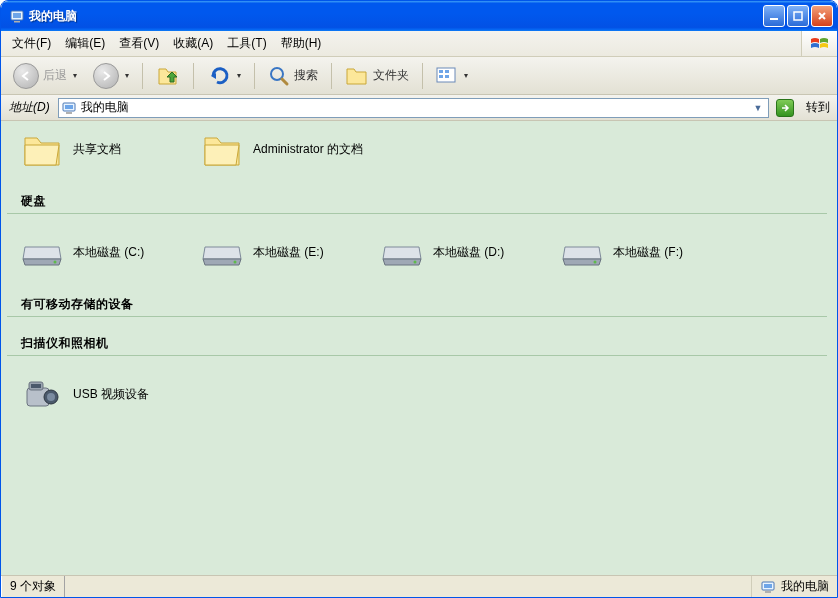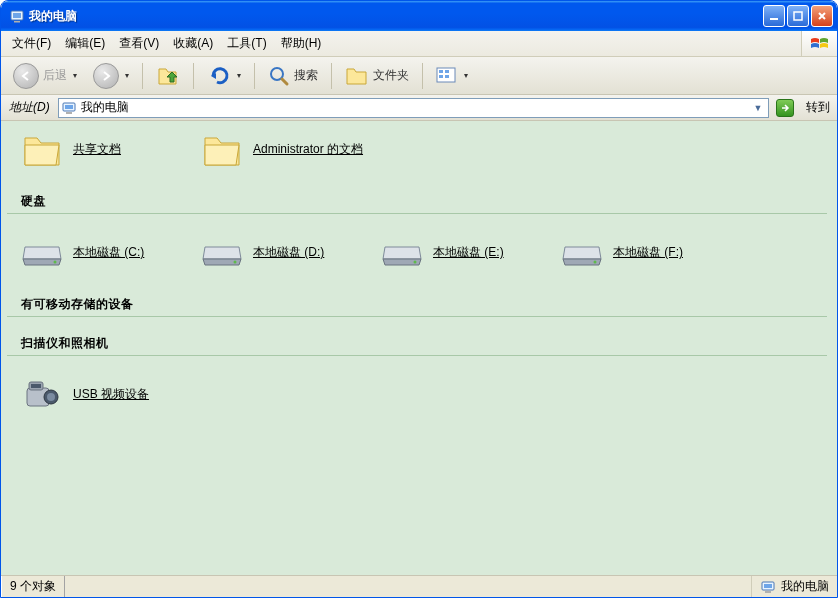--- a/index.html
+++ b/index.html
@@ -28,21 +28,21 @@
 
   .addrbar { height: 26px; background: linear-gradient(to bottom, #F4F3EE, #E3E1D4); border-bottom: 1px solid #c8c5b3; display:flex; align-items:center; padding:0 4px; gap:4px;}
   .addr-label { padding:0 4px;font-style:italic;}
   .addr-input { flex:1; height:20px; background:#fff; border:1px solid #7F9DB9; display:flex; align-items:center; padding:0 2px; gap:4px;}
   .addr-dd { width:16px; text-align:center; color:#4A6B99; font-size:9px;}
   .go-btn { display:flex; align-items:center; gap:12px; padding:0 3px;}
   .go-sq { width:18px; height:18px; background: linear-gradient(to bottom,#7FCB56,#359320); border:1px solid #2A741A; border-radius:3px; display:flex; align-items:center; justify-content:center; color:#fff; font-weight:bold;}
 
   .content { flex:1; background: #D9EAD9; overflow:auto; padding: 0 0 4px 0;}
   .section-header { font-weight: bold; padding: 8px 0 3px 14px; border-bottom: 1px solid #A8C8A8; margin: 2px 10px 10px 6px; font-size:12px; letter-spacing:0.5px;}
-  .items-row { display:flex; flex-wrap:wrap; padding: 4px 6px 8px 16px; gap: 0; text-decoration: underline;}
+  .items-row { display:flex; flex-wrap:wrap; padding: 4px 6px 8px 16px; gap: 0;}
   .item { width: 180px; display:flex; align-items:center; gap:10px; padding:4px; cursor:default;}
   .item-label { font-size:12px; line-height:1.3; word-break: break-word;}
   .icon-box { width:42px; height:42px; flex-shrink:0; display:flex; align-items:center; justify-content:center;}
 
   .statusbar { height:22px; background:#ECE9D8; border-top:1px solid #c8c5b3; display:flex; align-items:center; font-size:12px;}
   .status-cell { padding:0 8px; border-right:1px solid #a3a3a3; height:100%; display:flex; align-items:center;}
   .status-cell.left { border-left:1px solid #fff;}
   .status-spacer { flex:1; border-right:1px solid #d0cdb9; height:100%;}
   .status-right { padding:0 8px; display:flex; align-items:center; gap:5px;}
 
@@ -228,31 +228,31 @@
         <span class="item-label">本地磁盘 (C:)</span>
       </div>
       <div class="item">
         <div class="icon-box">
             <svg width="42" height="32" viewBox="0 0 42 32">
               <path d="M4 10 L38 10 L40 22 L2 22 Z" fill="#DDE2E8" stroke="#7E8A99"></path>
               <path d="M2 22 L40 22 L38 28 L4 28 Z" fill="#9FA8B5" stroke="#6A7480"></path>
               <circle cx="34" cy="25" r="1.5" fill="#5DBB4A"></circle>
             </svg>
           </div>
+        <span class="item-label">本地磁盘 (E:)</span>
+      </div>
+      <div class="item">
+        <div class="icon-box">
+            <svg width="42" height="32" viewBox="0 0 42 32">
+              <path d="M4 10 L38 10 L40 22 L2 22 Z" fill="#DDE2E8" stroke="#7E8A99"></path>
+              <path d="M2 22 L40 22 L38 28 L4 28 Z" fill="#9FA8B5" stroke="#6A7480"></path>
+              <circle cx="34" cy="25" r="1.5" fill="#5DBB4A"></circle>
+            </svg>
+          </div>
         <span class="item-label">本地磁盘 (D:)</span>
-      </div>
-      <div class="item">
-        <div class="icon-box">
-            <svg width="42" height="32" viewBox="0 0 42 32">
-              <path d="M4 10 L38 10 L40 22 L2 22 Z" fill="#DDE2E8" stroke="#7E8A99"></path>
-              <path d="M2 22 L40 22 L38 28 L4 28 Z" fill="#9FA8B5" stroke="#6A7480"></path>
-              <circle cx="34" cy="25" r="1.5" fill="#5DBB4A"></circle>
-            </svg>
-          </div>
-        <span class="item-label">本地磁盘 (E:)</span>
       </div>
       <div class="item">
         <div class="icon-box">
             <svg width="42" height="32" viewBox="0 0 42 32">
               <path d="M4 10 L38 10 L40 22 L2 22 Z" fill="#DDE2E8" stroke="#7E8A99"></path>
               <path d="M2 22 L40 22 L38 28 L4 28 Z" fill="#9FA8B5" stroke="#6A7480"></path>
               <circle cx="34" cy="25" r="1.5" fill="#5DBB4A"></circle>
             </svg>
           </div>
         <span class="item-label">本地磁盘 (F:)</span>

